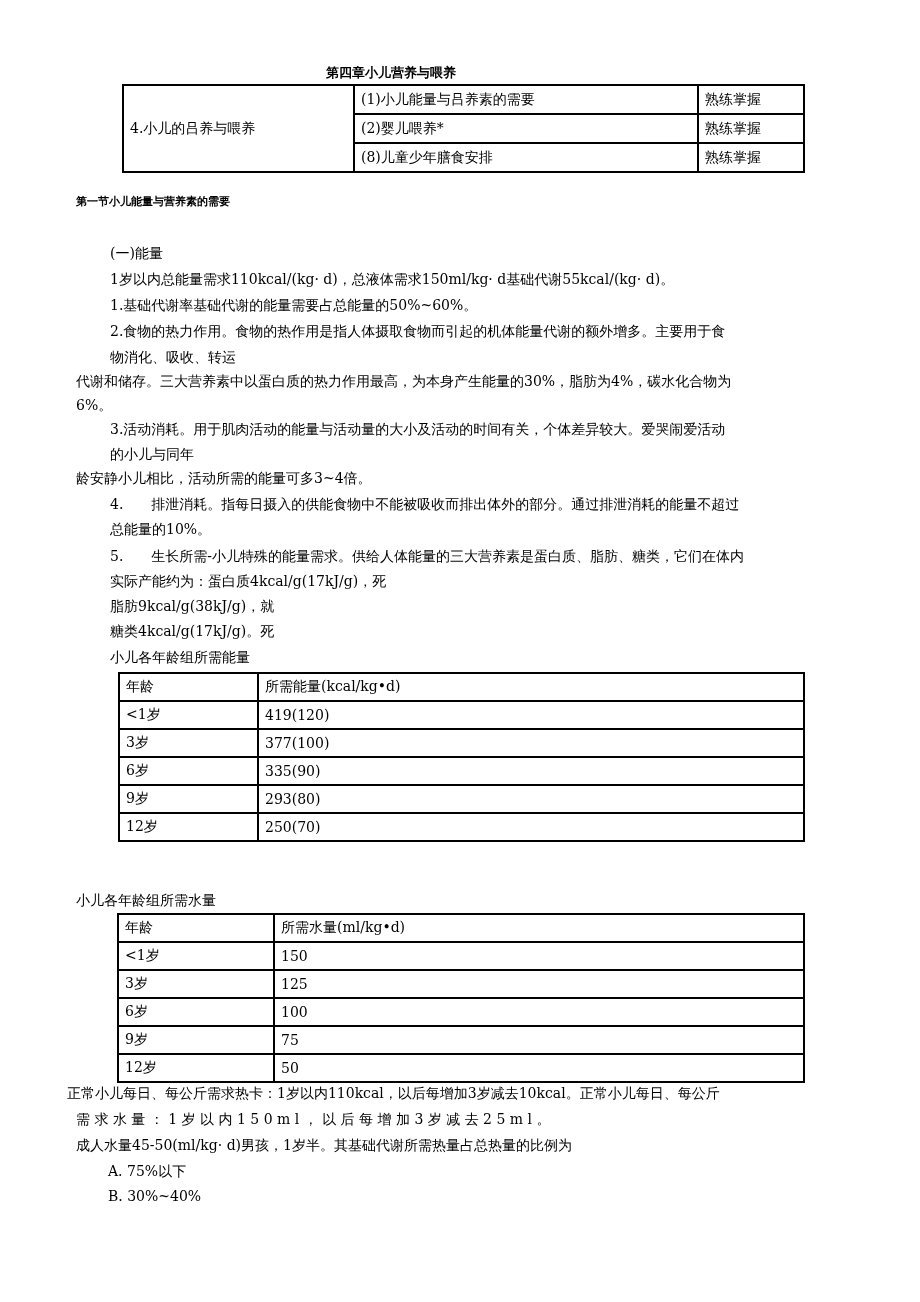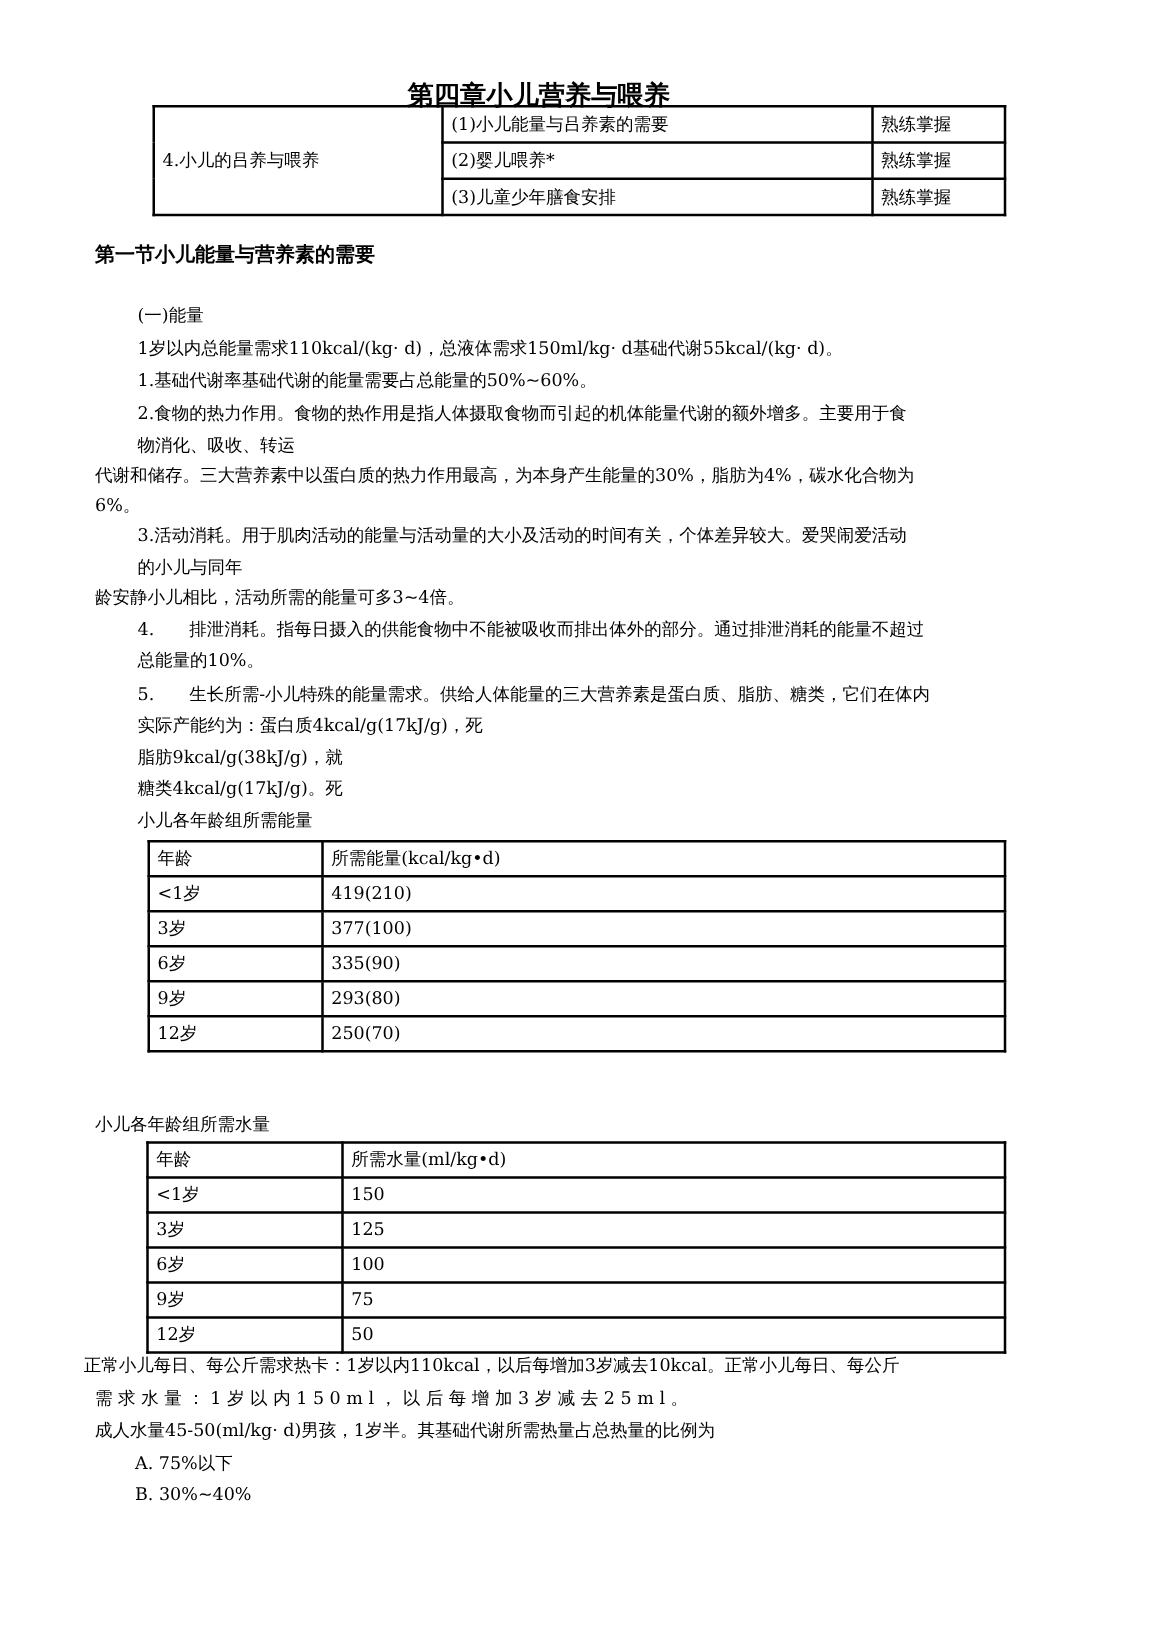--- a/index.html
+++ b/index.html
@@ -12,46 +12,46 @@
     .bold { font-weight: bold; font-family: "DejaVu Sans", "Liberation Sans", sans-serif; }
     table { border-collapse: collapse; position: absolute; table-layout: fixed; }
     td { border: 2px solid #000000; font-size: 14px; padding: 0 0 0 6px; vertical-align: middle; white-space: nowrap; }
     .t1 td { height: 27px; }
     .t2 td { height: 26px; }
     .t3 td { height: 26px; }
   </style>
 </head>
 <body>
 
-<div class="abs bold" style="left:326px; top:66px; font-size:21px;">第四章小儿营养与喂养</div>
+<div class="abs bold" style="left:326px; top:66px; font-size:13px;">第四章小儿营养与喂养</div>
 
 <table class="t1" style="left:122px; top:84px; width:681px;">
   <colgroup>
       <col style="width:231px">
       <col style="width:344px">
       <col style="width:106px">
     </colgroup>
   <tbody>
       <tr>
     <td rowspan="3">4.小儿的吕养与喂养</td>
     <td>(1)小儿能量与吕养素的需要</td>
     <td>熟练掌握</td>
   </tr>
   <tr>
     <td>(2)婴儿喂养*</td>
     <td>熟练掌握</td>
   </tr>
   <tr>
-    <td>(3)儿童少年膳食安排</td>
+    <td>(8)儿童少年膳食安排</td>
     <td>熟练掌握</td>
   </tr>
 </tbody>
   </table>
 
-<div class="abs bold" style="left:76px; top:196px; font-size:16px;">第一节小儿能量与营养素的需要</div>
+<div class="abs bold" style="left:76px; top:196px; font-size:11px;">第一节小儿能量与营养素的需要</div>
 
 <div class="abs" style="left:110px; top:246px;">(一)能量</div>
 <div class="abs" style="left:110px; top:272px;">1岁以内总能量需求110kcal/(kg· d)，总液体需求150ml/kg· d基础代谢55kcal/(kg· d)。</div>
 <div class="abs" style="left:110px; top:298px;">1.基础代谢率基础代谢的能量需要占总能量的50%~60%。</div>
 <div class="abs" style="left:110px; top:324px;">2.食物的热力作用。食物的热作用是指人体摄取食物而引起的机体能量代谢的额外增多。主要用于食</div>
 <div class="abs" style="left:110px; top:350px;">物消化、吸收、转运</div>
 <div class="abs" style="left:76px; top:374px;">代谢和储存。三大营养素中以蛋白质的热力作用最高，为本身产生能量的30%，脂肪为4%，碳水化合物为</div>
 <div class="abs" style="left:76px; top:398px;">6%。</div>
 <div class="abs" style="left:110px; top:422px;">3.活动消耗。用于肌肉活动的能量与活动量的大小及活动的时间有关，个体差异较大。爱哭闹爱活动</div>
 <div class="abs" style="left:110px; top:447px;">的小儿与同年</div>
@@ -69,21 +69,21 @@
       <col style="width:139px">
       <col style="width:546px">
     </colgroup>
   <tbody>
       <tr>
     <td>年龄</td>
     <td>所需能量(kcal/kg•d)</td>
   </tr>
   <tr>
     <td>&lt;1岁</td>
-    <td>419(210)</td>
+    <td>419(120)</td>
   </tr>
   <tr>
     <td>3岁</td>
     <td>377(100)</td>
   </tr>
   <tr>
     <td>6岁</td>
     <td>335(90)</td>
   </tr>
   <tr>

